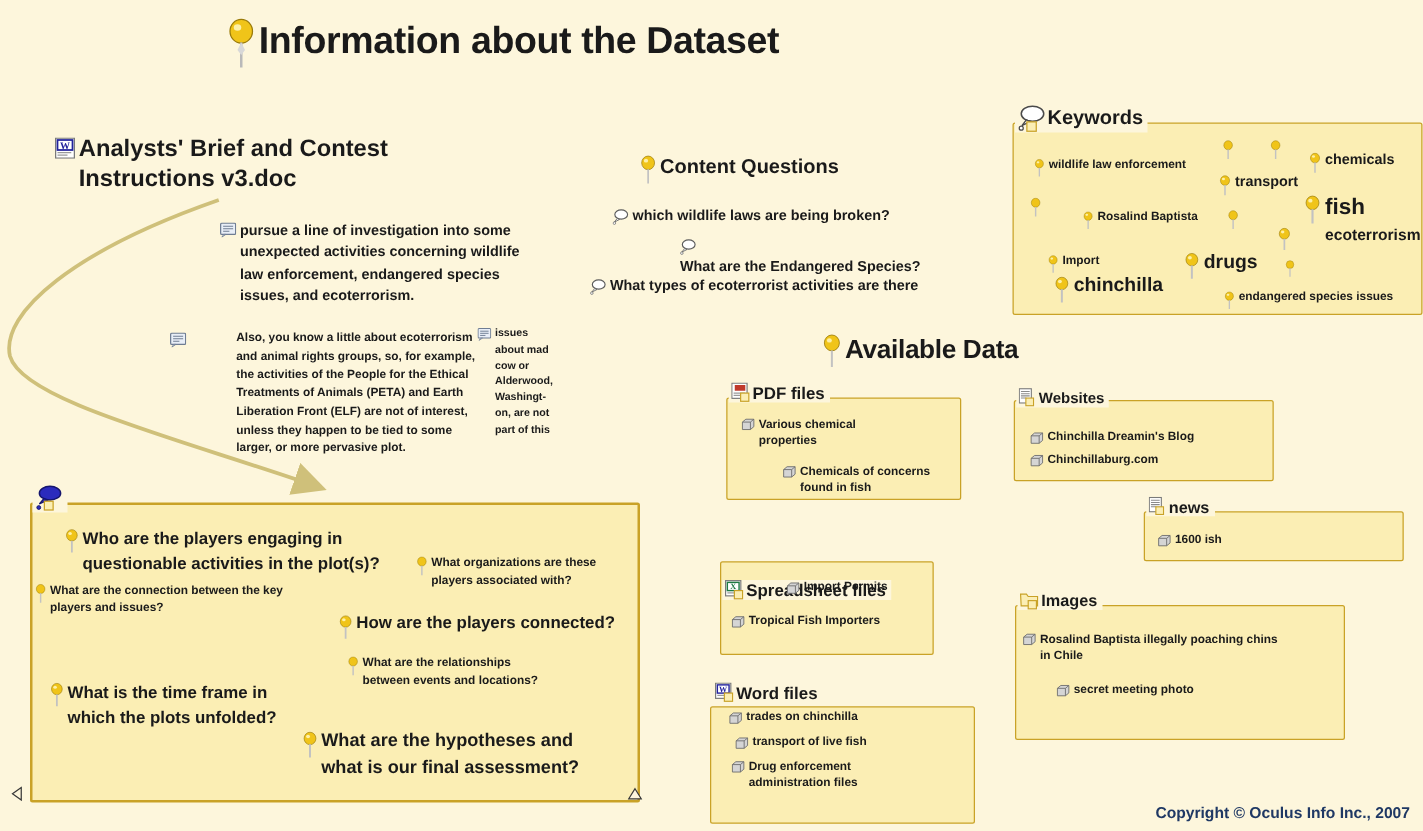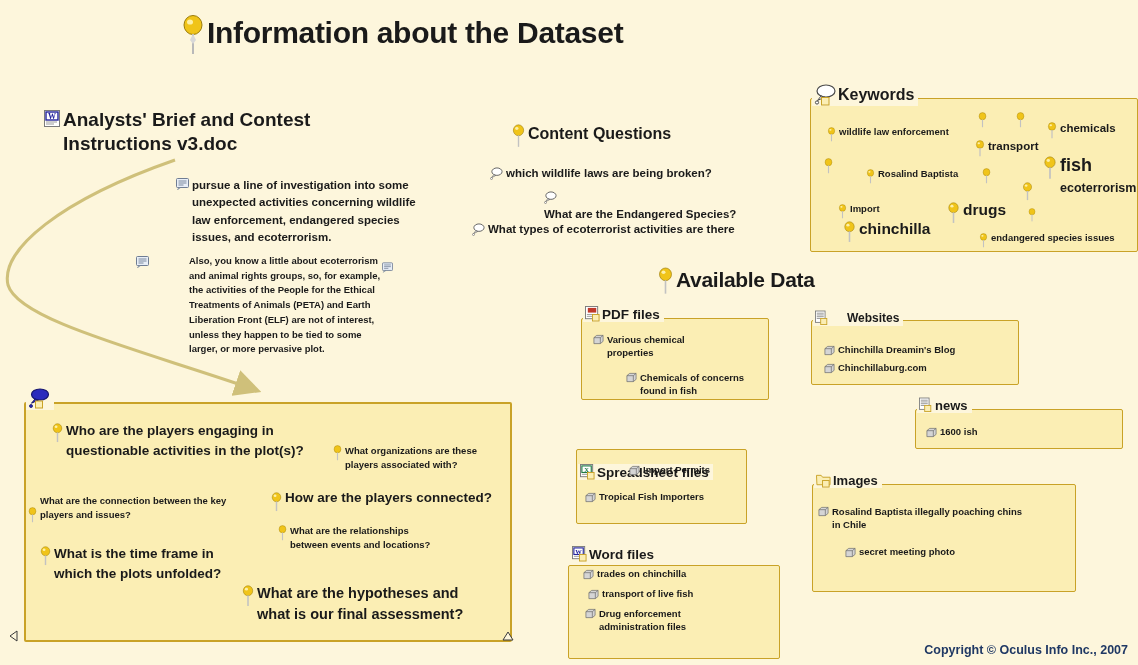--- a/index.html
+++ b/index.html
@@ -86,21 +86,21 @@
       <path d="M2.5 3 h8 M2.5 5 h8 M2.5 7 h5" stroke="#6f7d93" stroke-width="0.9"></path>
       <path d="M3 9.5 l-1.5 2.2 l3.2 -2.2 z" fill="#e8eef7" stroke="#6f7d93" stroke-width="0.7"></path>
     </svg>
   </span>
   <span class="t-b lbl" style="line-height:1.5;">pursue a line of investigation into some
 unexpected activities concerning wildlife
 law enforcement, endangered species
 issues, and ecoterrorism.</span>
 </div>
 
-<div class="node" style="left:136px;top:254px;width:250px;gap:36px;">
+<div class="node" style="left:136px;top:264px;width:250px;gap:36px;">
   <span class="pin" style="margin-top:2px;">
     <svg width="13" height="12" viewBox="0 0 13 12">
       <rect x="0.5" y="0.5" width="12" height="9" rx="1" fill="#e8eef7" stroke="#6f7d93"></rect>
       <path d="M2.5 3 h8 M2.5 5 h8 M2.5 7 h5" stroke="#6f7d93" stroke-width="0.9"></path>
       <path d="M3 9.5 l-1.5 2.2 l3.2 -2.2 z" fill="#e8eef7" stroke="#6f7d93" stroke-width="0.7"></path>
     </svg>
   </span>
   <span class="t-s lbl" style="line-height:1.55;padding-left:4px;">Also, you know a little about ecoterrorism
 and animal rights groups, so, for example,
 the activities of the People for the Ethical
@@ -111,20 +111,27 @@
 </div>
 
 <div class="node" style="left:382px;top:260px;width:62px;">
   <span class="pin" style="margin-top:2px;">
     <svg width="11" height="11" viewBox="0 0 13 12">
       <rect x="0.5" y="0.5" width="12" height="9" rx="1" fill="#e8eef7" stroke="#6f7d93"></rect>
       <path d="M2.5 3 h8 M2.5 5 h8 M2.5 7 h5" stroke="#6f7d93" stroke-width="0.9"></path>
       <path d="M3 9.5 l-1.5 2.2 l3.2 -2.2 z" fill="#e8eef7" stroke="#6f7d93" stroke-width="0.7"></path>
     </svg>
   </span>
+  <span class="t-xs lbl" style="line-height:1.5;">issues
+about mad
+cow or
+Alderwood,
+Washingt-
+on, are not
+part of this</span>
 </div>
 
 <div class="node" style="left:512px;top:124px;">
   <span class="pin">
     <svg width="13" height="24" viewBox="0 0 22 42">
       <ellipse cx="11" cy="11" rx="9" ry="9.5" fill="#f0c419" stroke="#9a7b0a" stroke-width="1"></ellipse>
       <ellipse cx="8" cy="8" rx="3" ry="2.6" fill="#fdf0a8"></ellipse>
       <path d="M11 20 L11 40" stroke="#c2c2c2" stroke-width="2.4"></path>
     </svg>
   </span>
@@ -428,21 +435,21 @@
 
 <div class="panel" style="left:811px;top:320px;width:206px;height:63px;"></div>
 <div class="panel-title" style="left:813px;top:310px;">
   <span class="pin">
     <svg width="14" height="16" viewBox="0 0 16 17">
       <rect x="0.5" y="0.5" width="11" height="13" fill="#ffffff" stroke="#7a7a7a"></rect>
       <path d="M2 3 h8 M2 5 h8 M2 7 h8 M2 9 h5" stroke="#8a8a8a" stroke-width="1"></path>
       <rect x="6.5" y="9" width="7" height="7" fill="#fbeeb4" stroke="#c9a227"></rect>
     </svg>
   </span>
-  <span class="t-h3" style="font-size:12px;margin-left:16px;">Websites</span>
+  <span class="t-h3" style="font-size:12px;">Websites</span>
 </div>
 <div class="node" style="left:824px;top:344px;">
   <span class="pin" style="margin-top:1px;">
     <svg width="11" height="11" viewBox="0 0 12 12">
         <path d="M1 4 l3 -2.5 l7 0 l0 6.5 l-3 2.5 l-7 0 z" fill="#d5d5d5" stroke="#6f6f6f" stroke-width="0.8"></path>
         <path d="M1 4 l7 0 l0 6.5 M8 4 l3 -2.5" stroke="#6f6f6f" stroke-width="0.8" fill="none"></path>
       </svg>
   </span>
   <span class="t-s">Chinchilla Dreamin's Blog</span>
 </div>
@@ -535,21 +542,21 @@
   <span class="pin" style="margin-top:1px;">
     <svg width="9" height="16" viewBox="0 0 22 42">
         <ellipse cx="11" cy="11" rx="9" ry="9.5" fill="#f0c419" stroke="#9a7b0a"></ellipse>
         <path d="M11 20 L11 40" stroke="#c2c2c2" stroke-width="3"></path>
       </svg>
   </span>
   <span class="t-s lbl" style="line-height:1.5;">What organizations are these
 players associated with?</span>
 </div>
 
-<div class="node" style="left:28px;top:494px;align-items:flex-end;">
+<div class="node" style="left:28px;top:466px;">
   <span class="pin" style="margin-top:1px;">
     <svg width="9" height="16" viewBox="0 0 22 42">
         <ellipse cx="11" cy="11" rx="9" ry="9.5" fill="#f0c419" stroke="#9a7b0a"></ellipse>
         <path d="M11 20 L11 40" stroke="#c2c2c2" stroke-width="3"></path>
       </svg>
   </span>
   <span class="t-s lbl" style="line-height:1.5;">What are the connection between the key
 players and issues?</span>
 </div>
 

